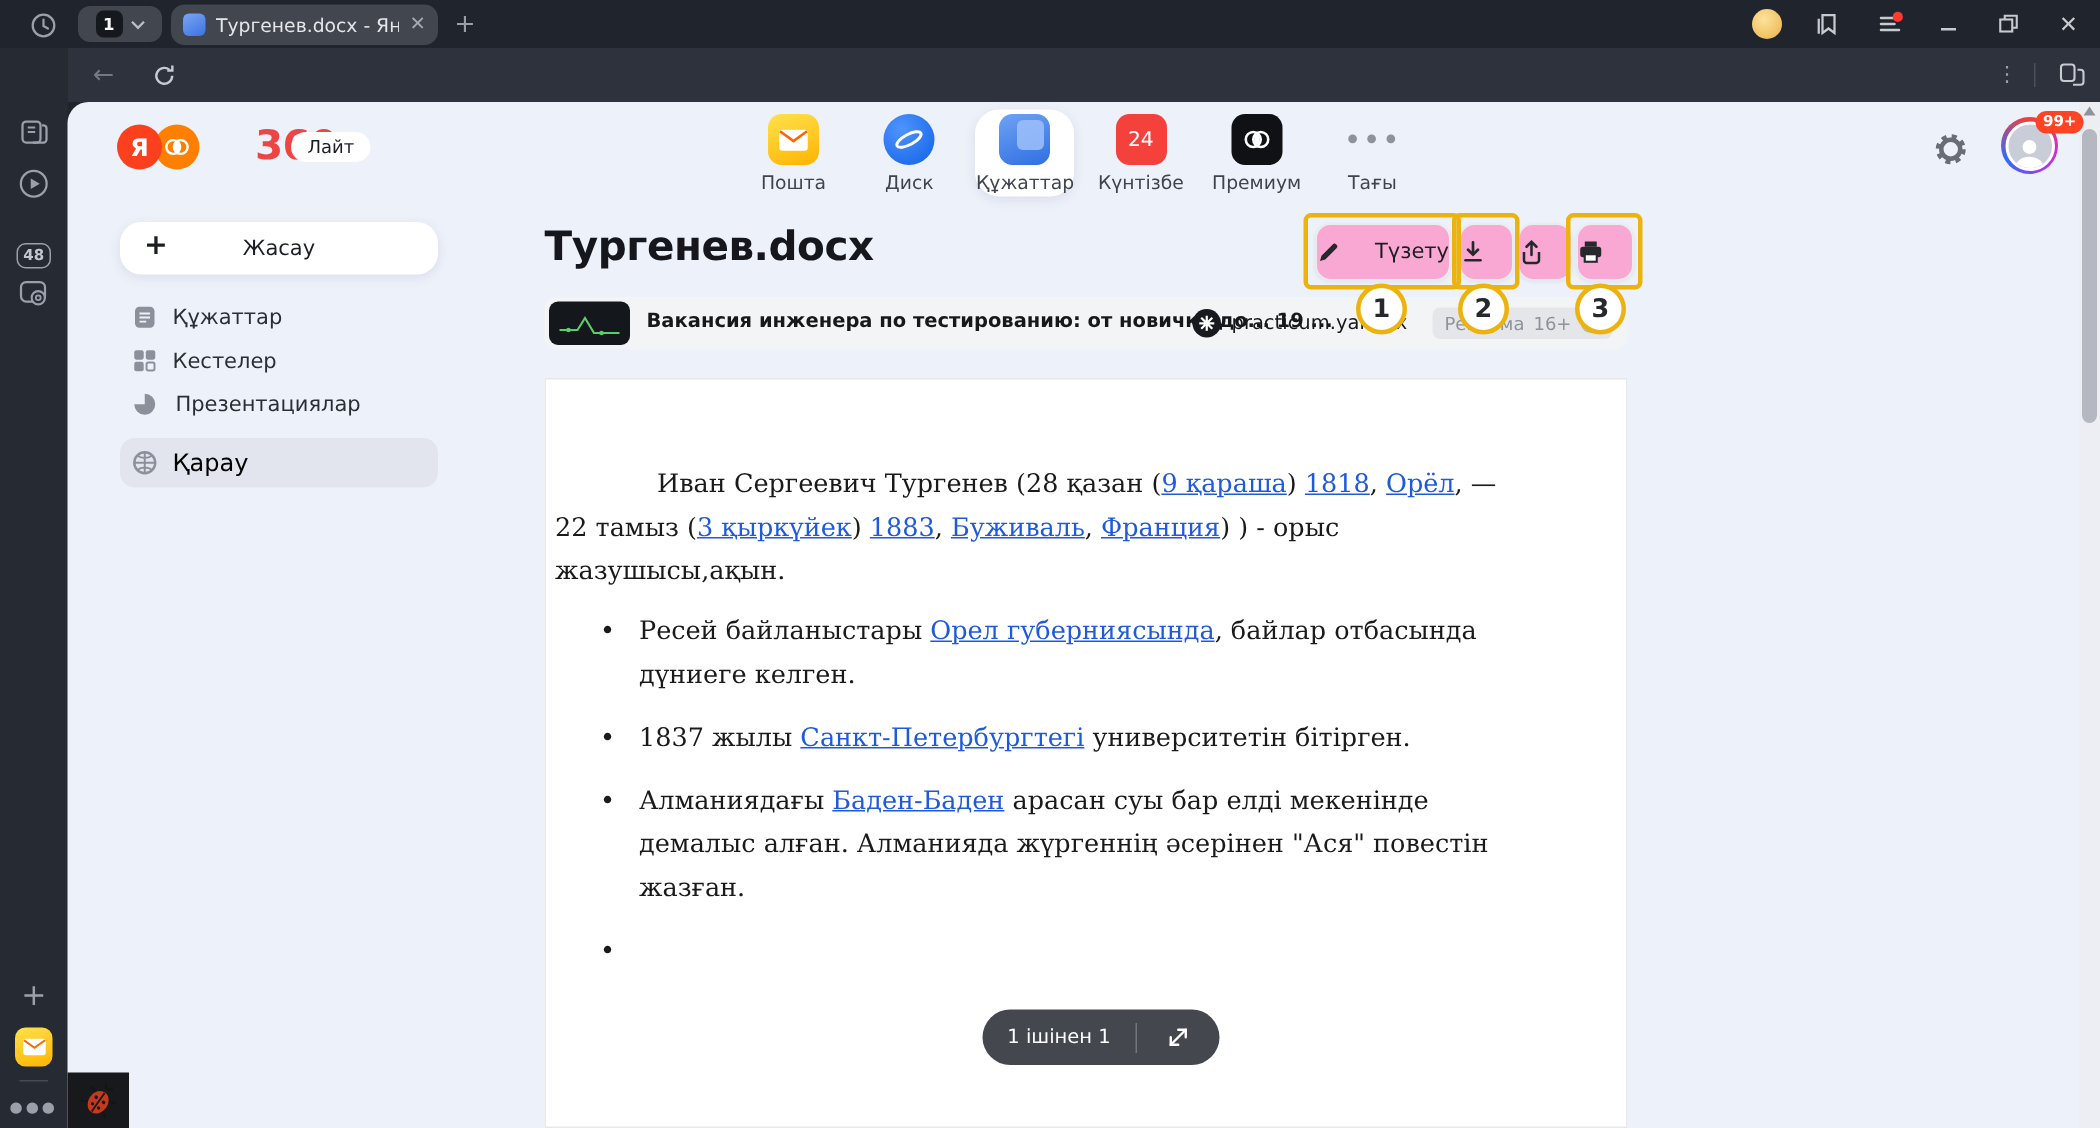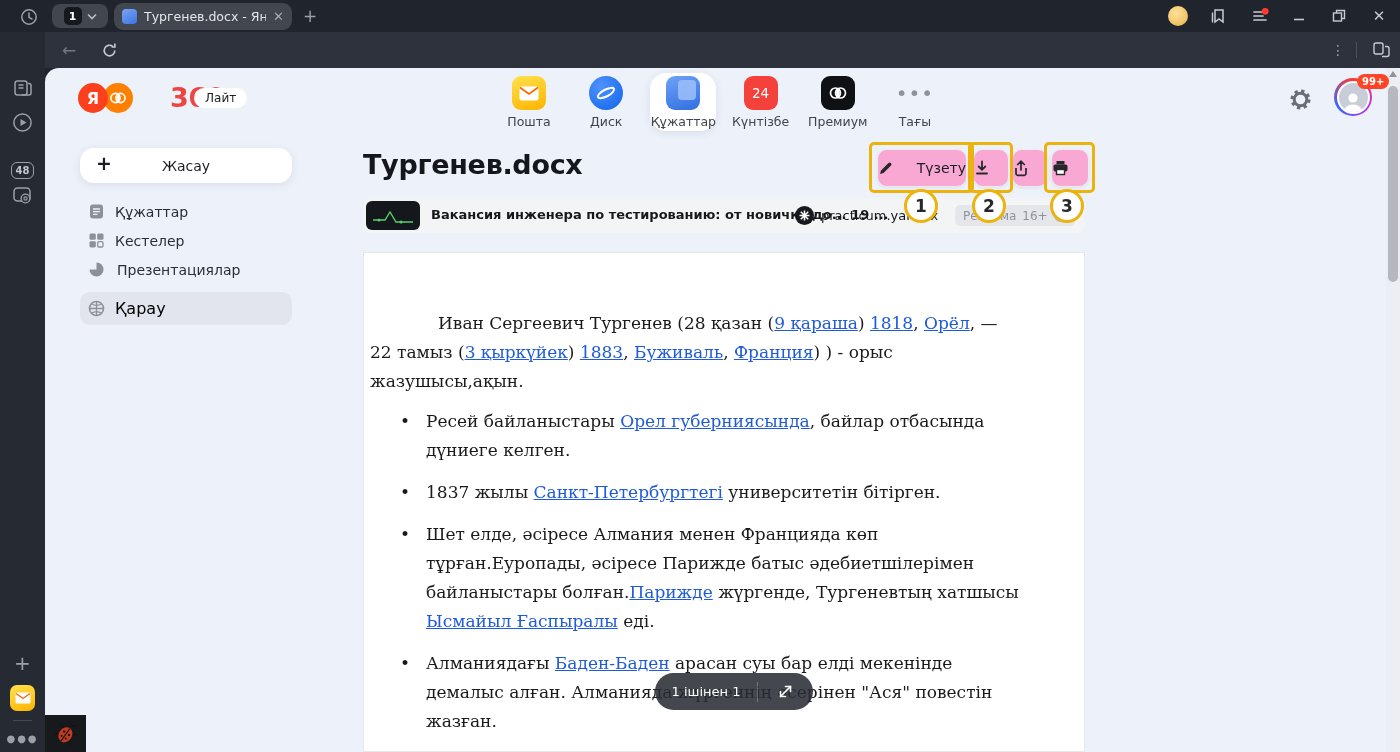--- a/index.html
+++ b/index.html
@@ -430,21 +430,20 @@
     <span>16+</span>
     <span class="adinfo">i</span>
   </div>
 </div>
 
 <div class="abs docpage">
   <p><span class="b">Иван Сергеевич Тургенев</span><span> (28 қазан (</span><a href="#" class="doclink">9 қараша</a><span>) </span><a href="#" class="doclink">1818</a><span>, </span><a href="#" class="doclink">Орёл</a><span>, — 22 тамыз (</span><a href="#" class="doclink">3 қыркүйек</a><span>) </span><a href="#" class="doclink">1883</a><span>, </span><a href="#" class="doclink">Буживаль</a><span>, </span><a href="#" class="doclink">Франция</a><span>) ) - орыс жазушысы,ақын.</span></p>
   <ul>
       <li><span>Ресей байланыстары </span><a href="#" class="doclink">Орел губерниясында</a><span>, байлар отбасында дүниеге келген.</span></li>
       <li><span>1837 жылы </span><a href="#" class="doclink">Санкт-Петербургтегі</a><span> университетін бітірген.</span></li>
-      <li><span>Шет елде, әсіресе Алмания менен Францияда көп тұрған.Еуропады, әсіресе Парижде батыс әдебиетшілерімен байланыстары болған.</span><a href="#" class="doclink">Парижде</a><span> жүргенде, Тургеневтың хатшысы </span><a href="#" class="doclink">Ысмайыл Ғаспыралы</a><span> еді.</span></li>
       <li><span>Алманиядағы </span><a href="#" class="doclink">Баден-Баден</a><span> арасан суы бар елді мекенінде демалыс алған. Алманияда жүргеннің әсерінен "Ася" повестін жазған.</span></li>
       <li></li>
     </ul>
 </div>
 
 <div class="abs pager">
   <div class="txt">1 ішінен 1</div>
   <div class="div"></div>
   <div class="exp">
     <svg width="17" height="17" viewBox="0 0 17 17">

